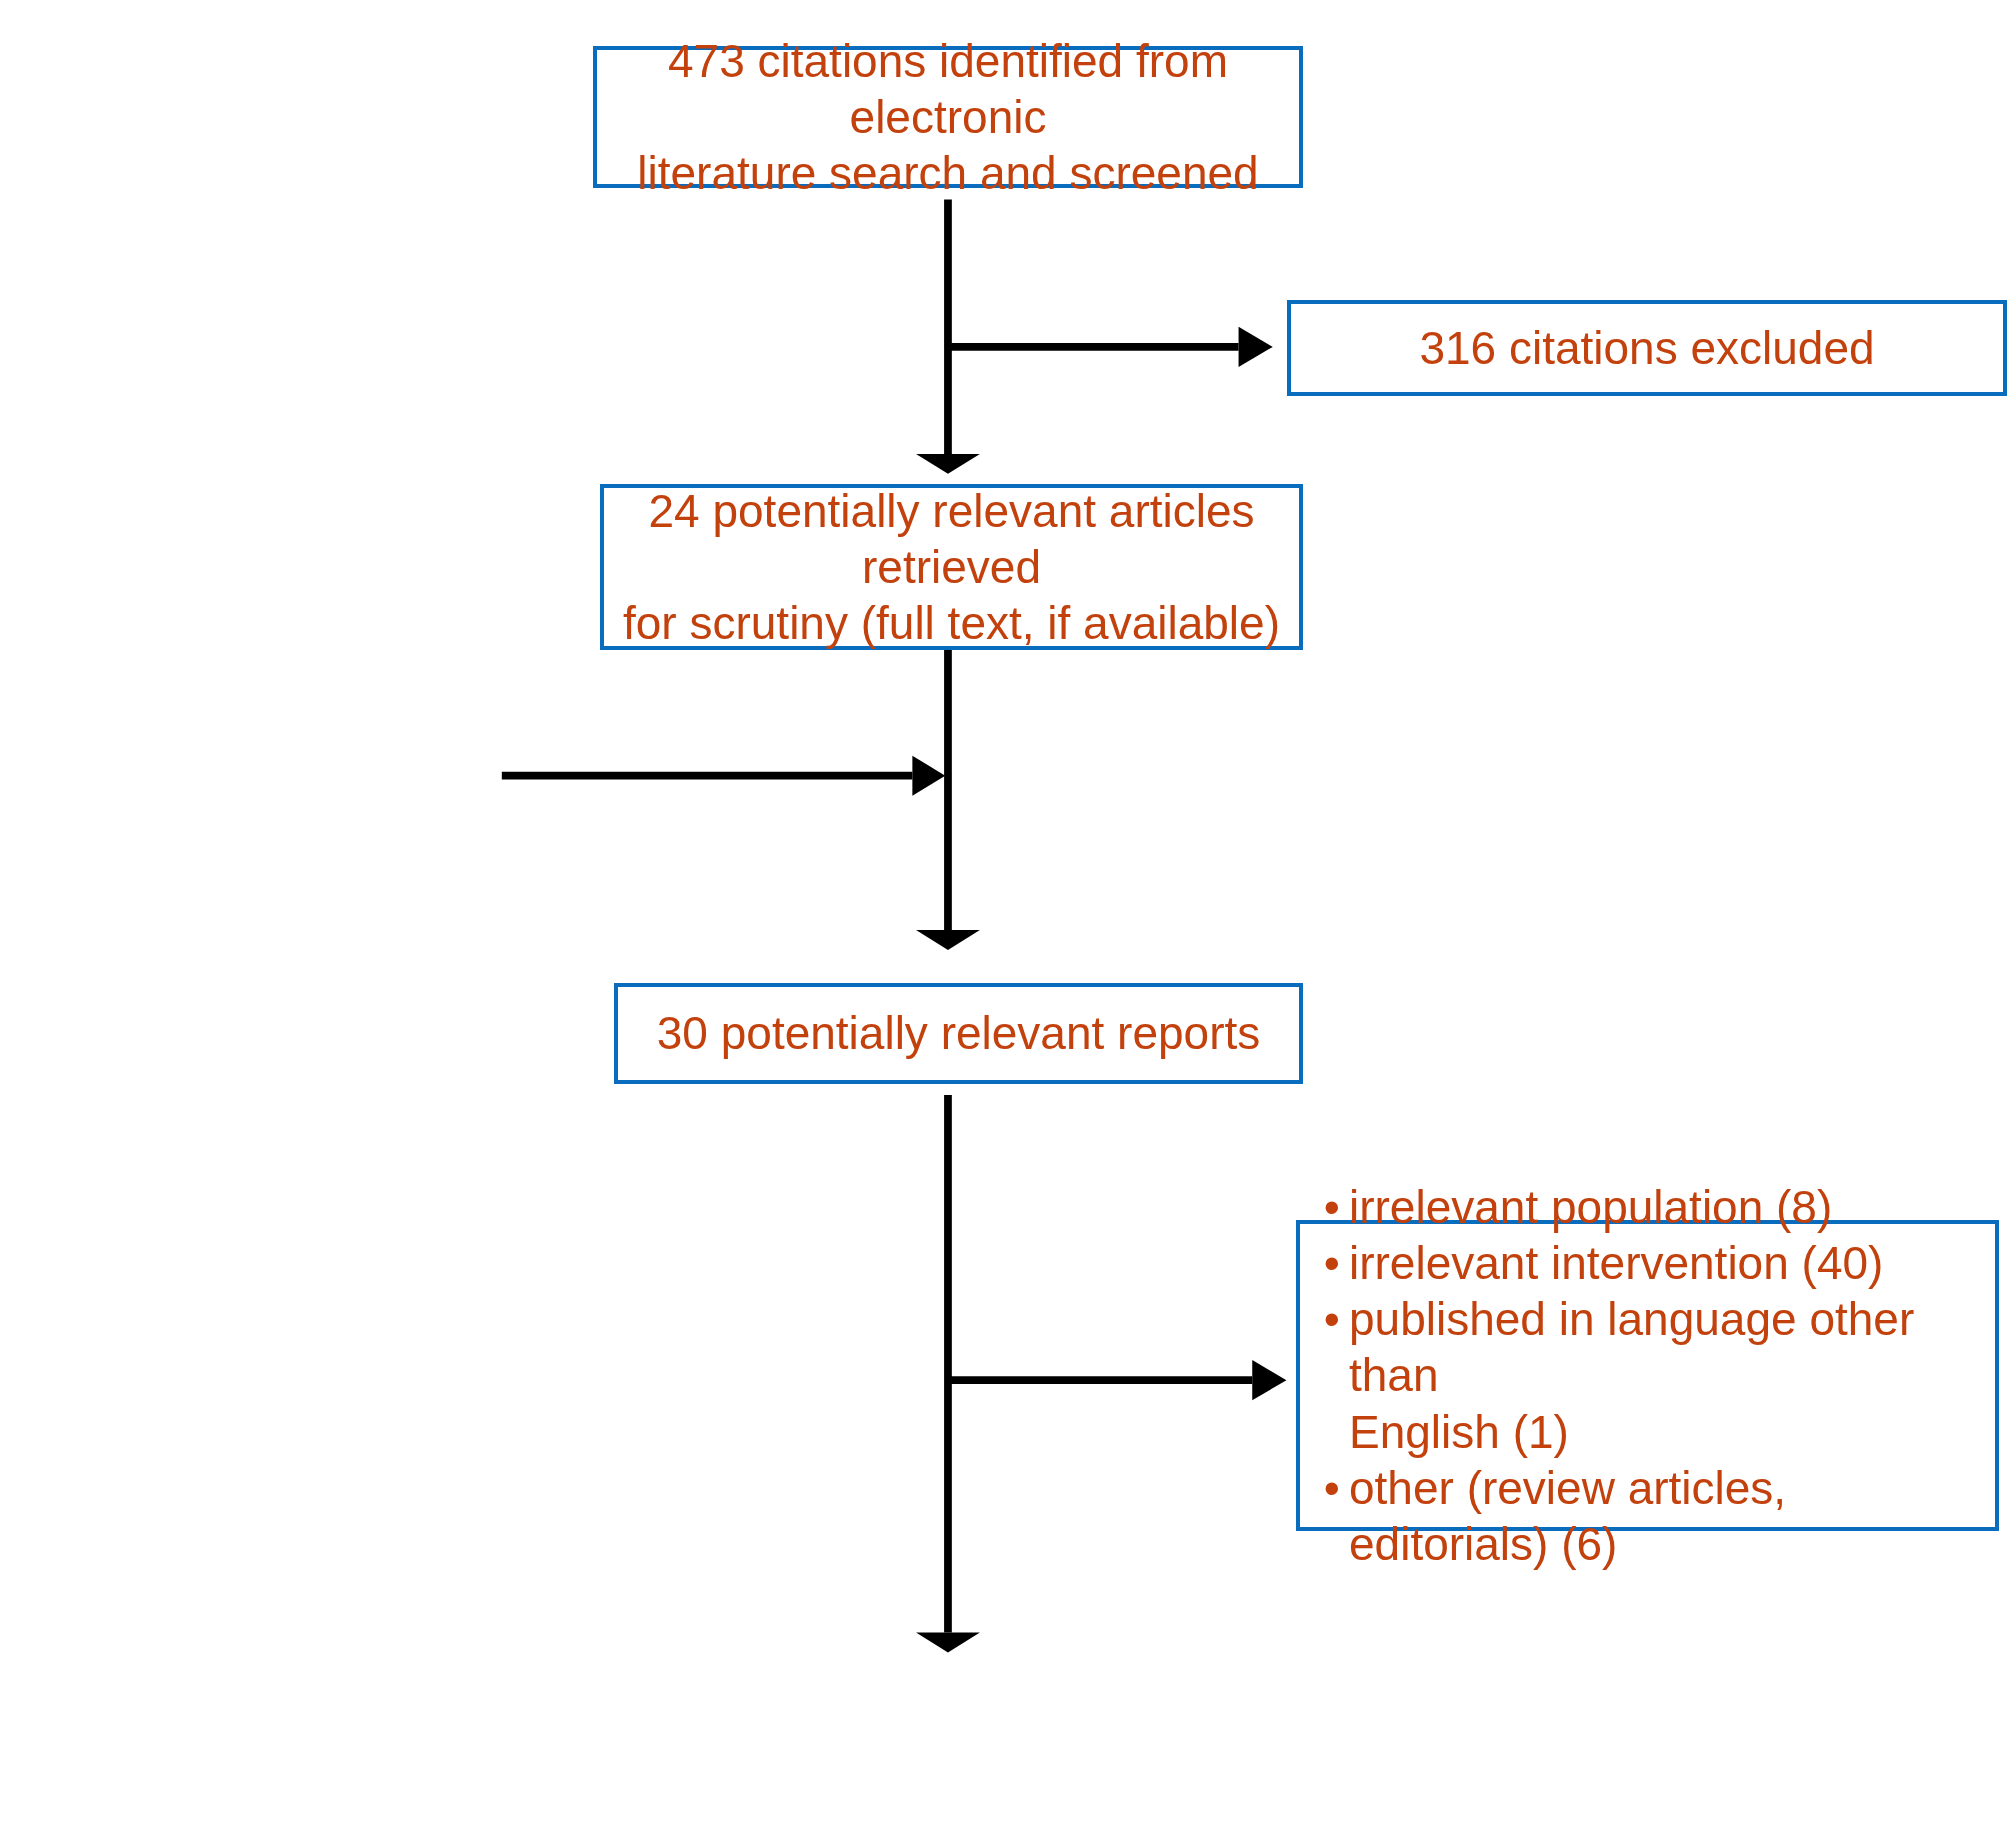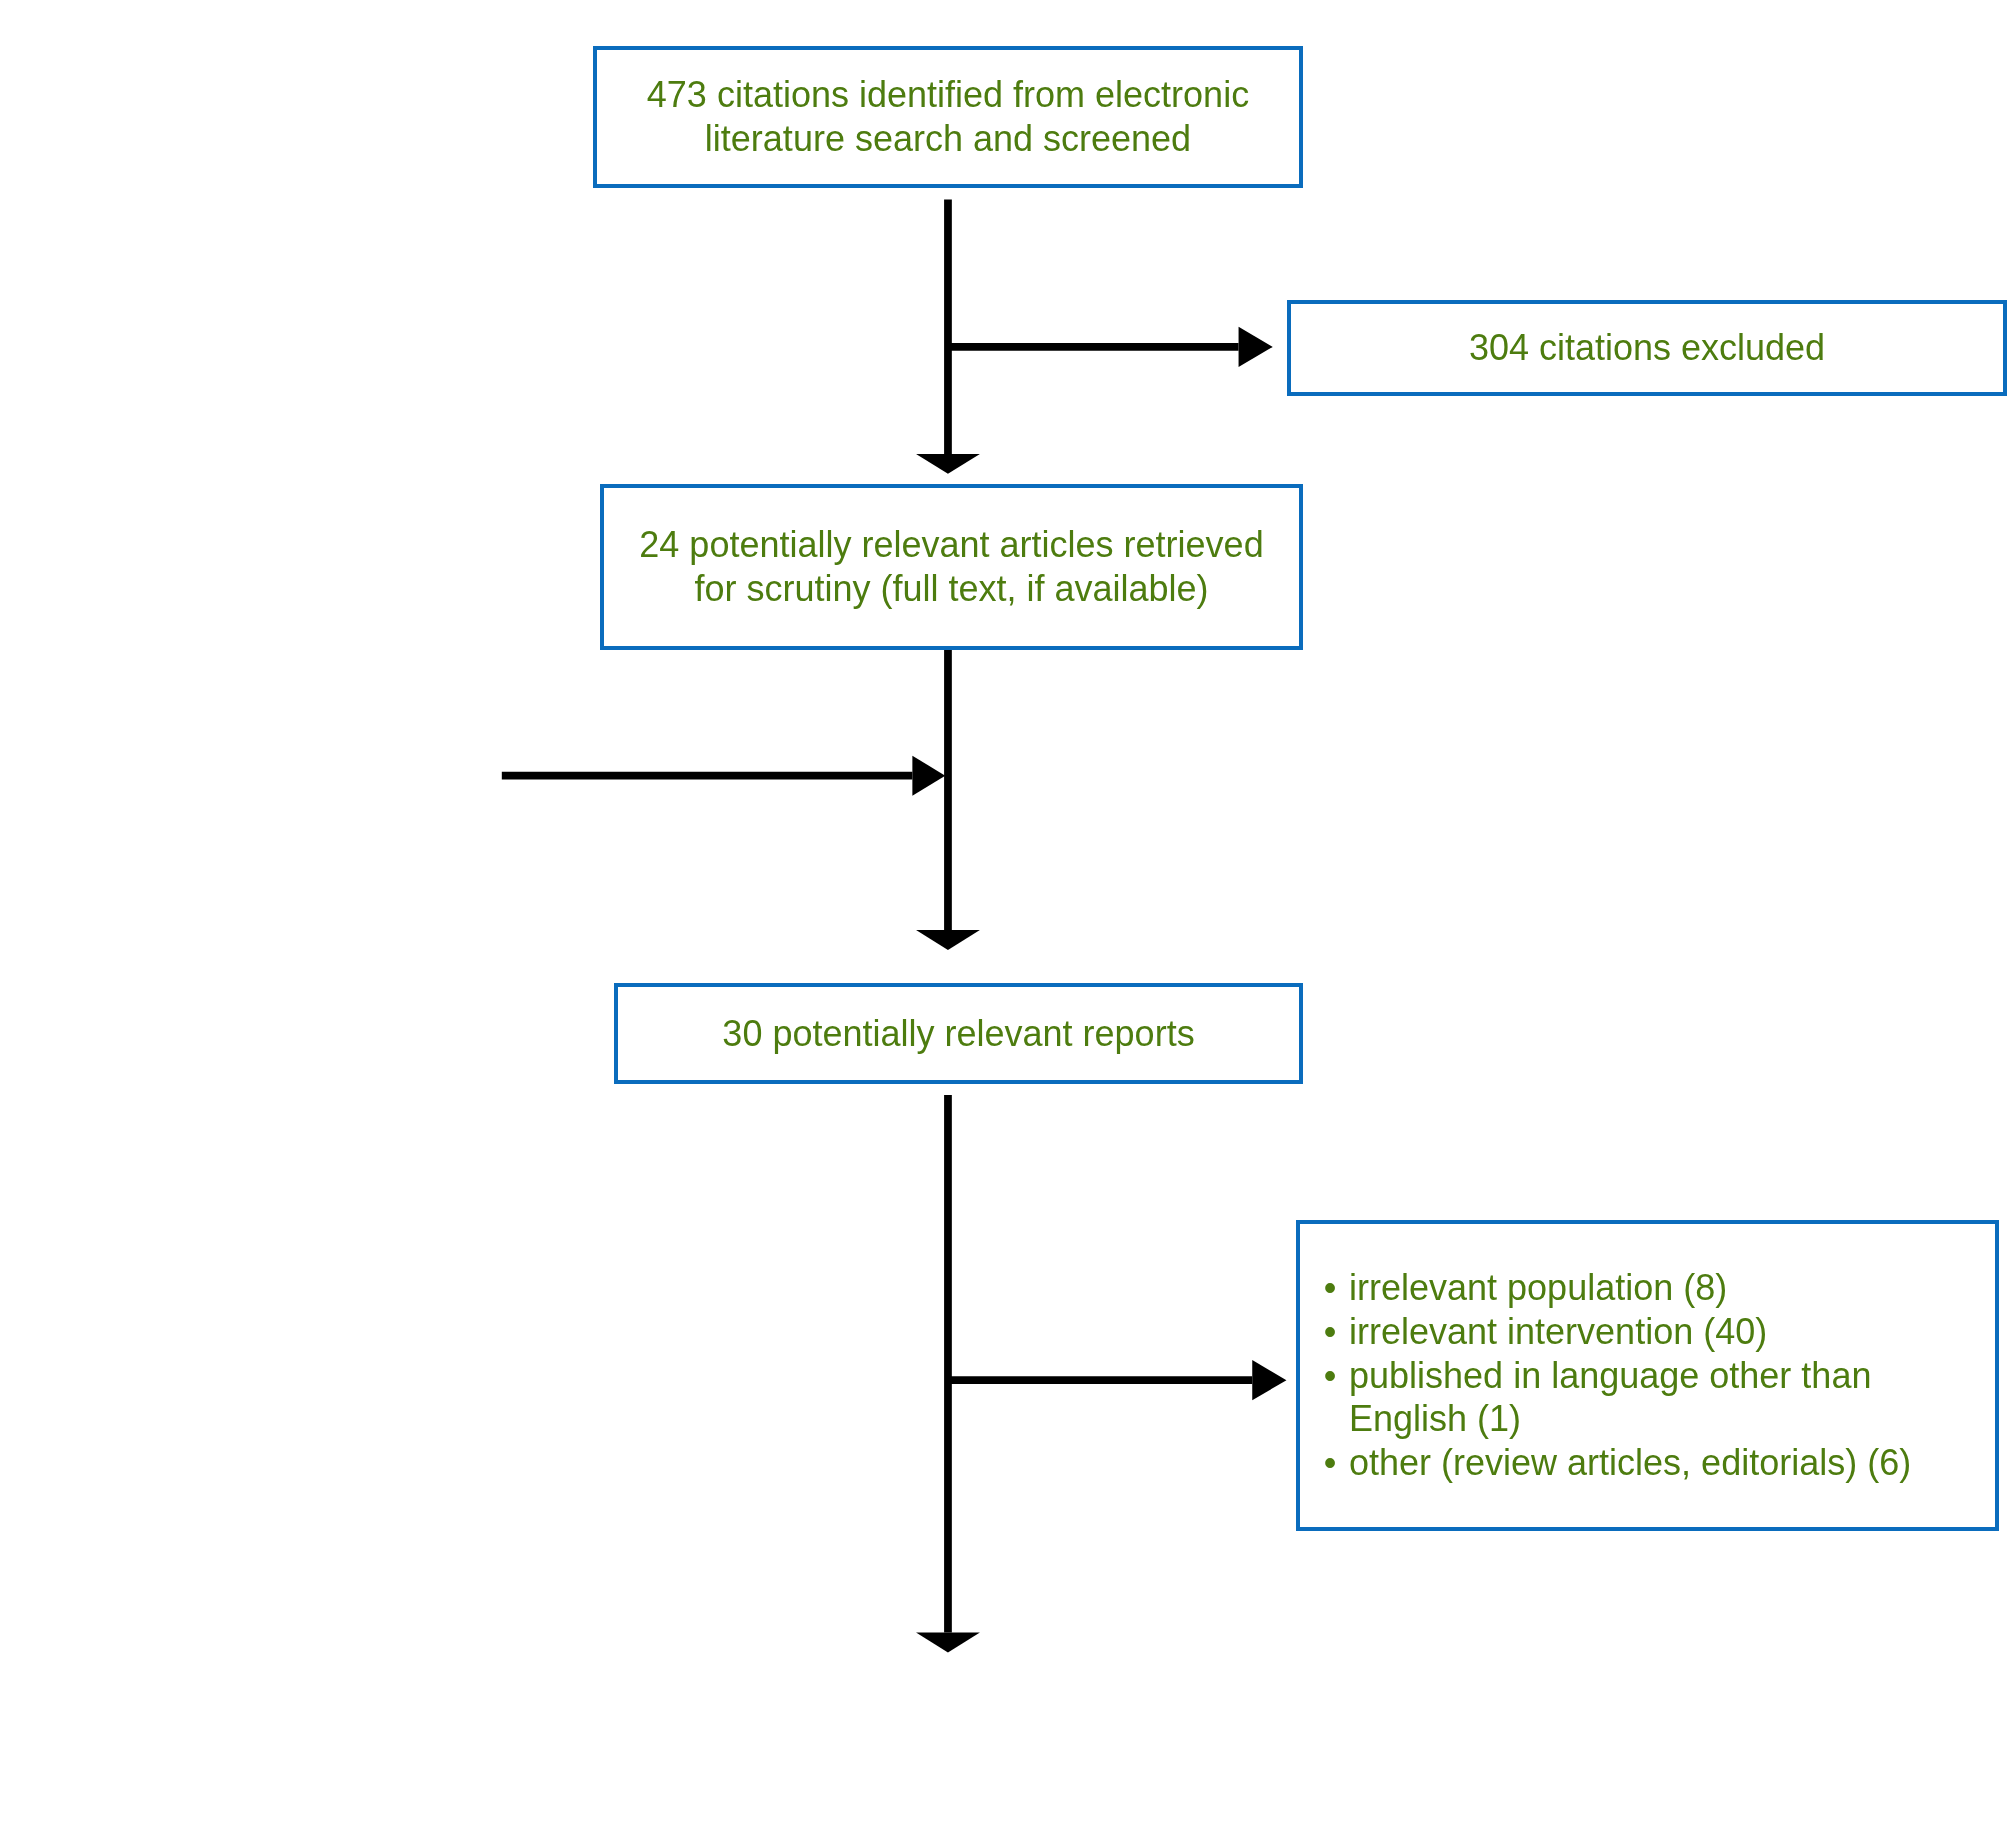--- a/index.html
+++ b/index.html
@@ -19,22 +19,22 @@
   }
   .flow-box {
     position: absolute;
     box-sizing: border-box;
     background: #ffffff;
     border: 4.1px solid #0a6cbd;
     display: flex;
     align-items: center;
     justify-content: center;
     text-align: center;
-    color: #4d7c0f;
-    font-size: 36px;
+    color: #c2410c;
+    font-size: 46px;
     line-height: 1.22;
     padding: 2.7px 8.2px;
   }
   .flow-box .box-text {
     display: block;
     white-space: pre-line;
   }
   .flow-box.left-align {
     justify-content: flex-start;
     text-align: left;
@@ -111,21 +111,21 @@
       <polygon points="2745,2981 2745,3069 2820,3025" fill="#000000"></polygon>
     </g>
   </svg>
 
   <div class="flow-box" style="left:593px; top:46px; width:710px; height:142px;">
     <span class="box-text">473 citations identified from electronic
 literature search and screened</span>
   </div>
 
   <div class="flow-box" style="left:1287px; top:300px; width:720px; height:96px;">
-    <span class="box-text">304 citations excluded</span>
+    <span class="box-text">316 citations excluded</span>
   </div>
 
   <div class="flow-box" style="left:600px; top:484px; width:703px; height:166px;">
     <span class="box-text">24 potentially relevant articles retrieved
 for scrutiny (full text, if available)</span>
   </div>
 
 
   <div class="flow-box" style="left:614px; top:983px; width:689px; height:101px;">
     <span class="box-text">30 potentially relevant reports</span>

